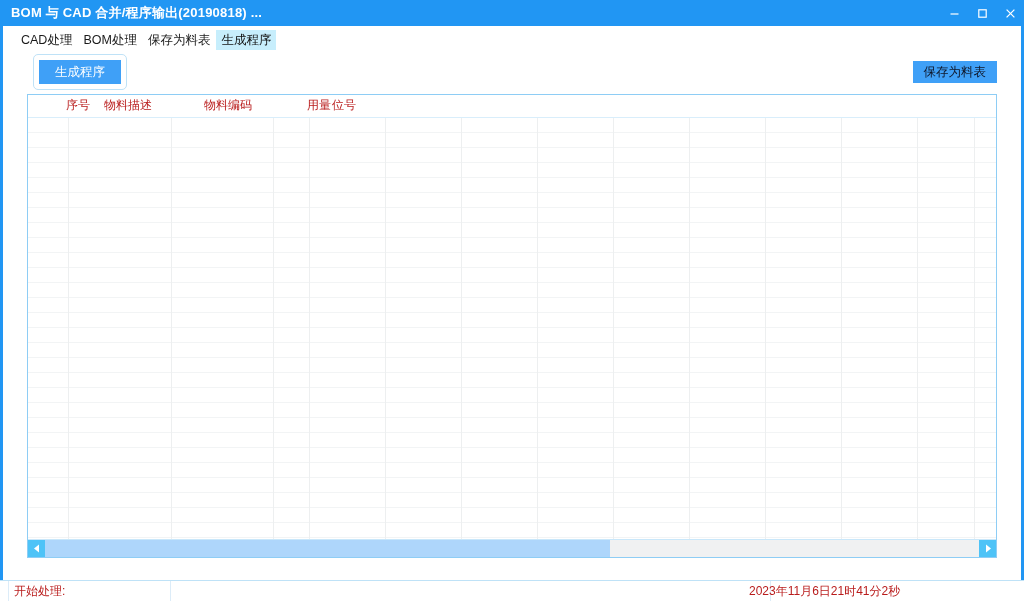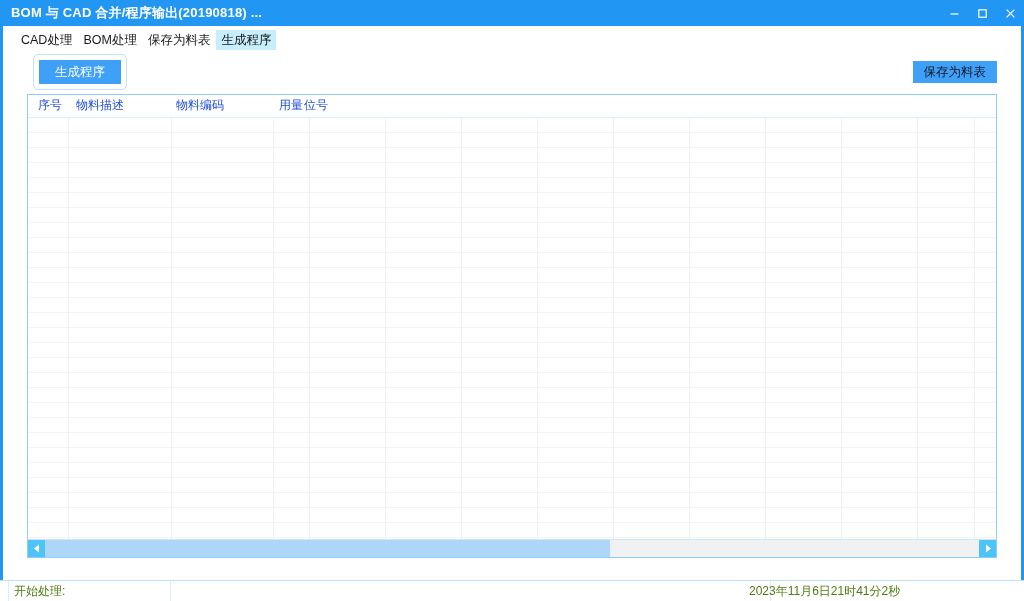--- a/index.html
+++ b/index.html
@@ -159,23 +159,24 @@
     flex: 0 0 22px;
     height: 22px;
     position: relative;
     border-bottom: 1px solid #d9eefb;
     background: #ffffff;
   }
   .grid-head .hcell {
     position: absolute;
     top: 3px;
     font-size: 12px;
-    color: #1d4ed8;
+    color: #b91c1c;
     white-space: nowrap;
     line-height: 15px;
+    margin-left: 28px;
   }
   .grid-body {
     flex: 1 1 auto;
     position: relative;
     background:
       repeating-linear-gradient(to bottom,
         #ffffff 0px, #ffffff 14px,
         #f2f4f5 14px, #f2f4f5 15px);
     overflow: hidden;
   }
@@ -223,21 +224,21 @@
   }
 
   
   .statusbar {
     flex: 0 0 20px;
     height: 20px;
     border-top: 1px solid #bfe2f7;
     background: #ffffff;
     position: relative;
     font-size: 12px;
-    color: #4d7c0f;
+    color: #b91c1c;
     margin: 12px -3px -3px -3px;
     padding: 0;
   }
   .st-cell {
     position: absolute;
     top: 2px;
     white-space: nowrap;
     line-height: 16px;
   }
   .st-sep {

